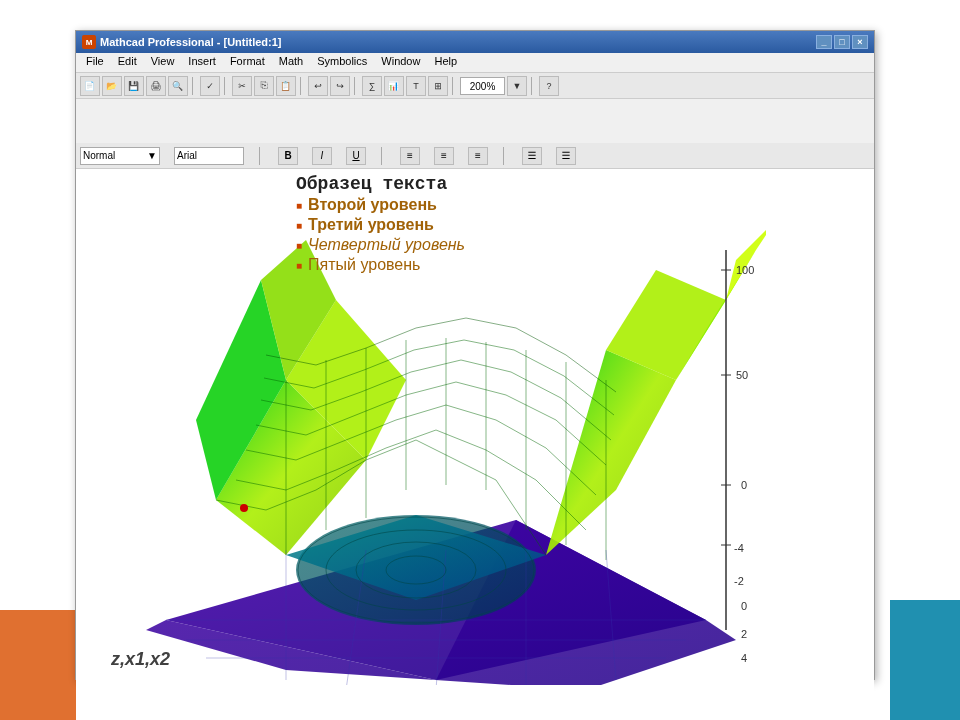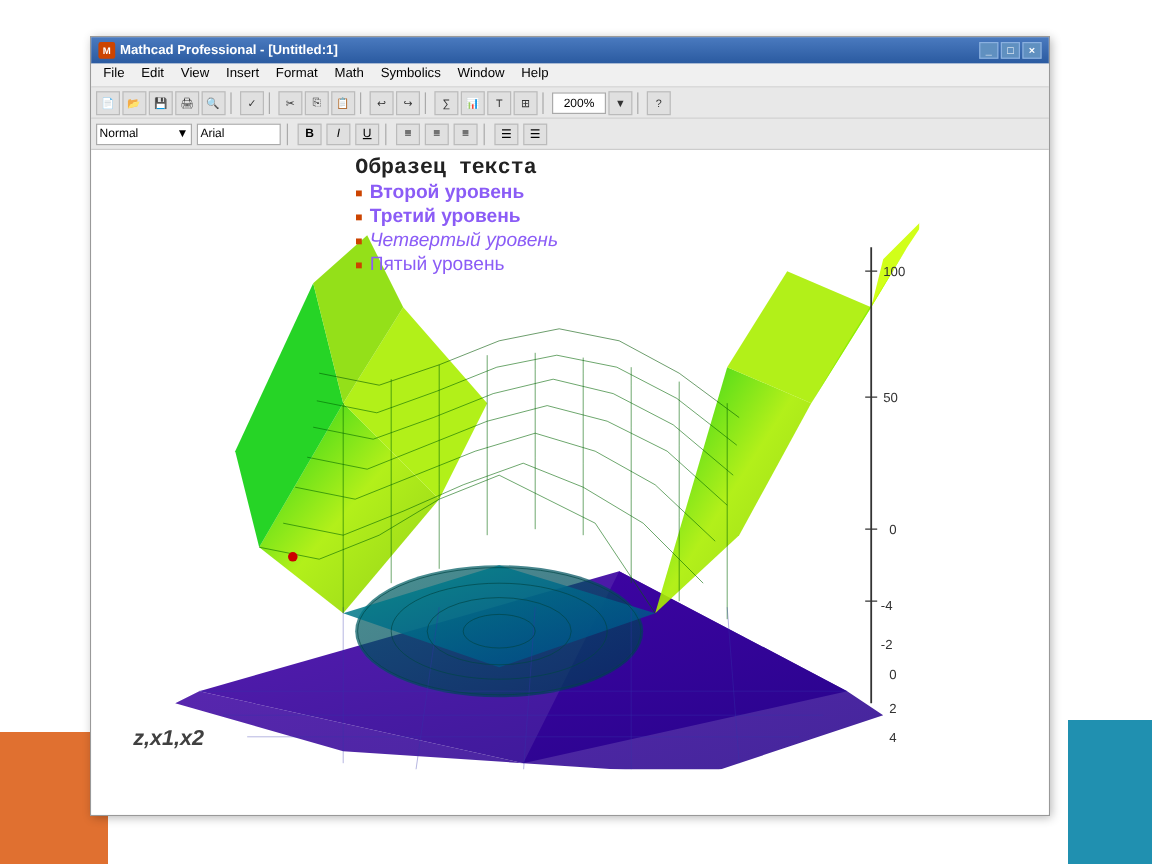--- a/index.html
+++ b/index.html
@@ -153,21 +153,22 @@
     }
 
     
     .format-bar {
       height: 26px;
       background: #e8e8e8;
       border-bottom: 1px solid #ccc;
       display: flex;
       align-items: center;
       padding: 2px 4px;
-      gap: 4px;
+      gap: 14px;
+      margin-top: 44px;
     }
     .format-dropdown {
       width: 80px;
       height: 18px;
       background: white;
       border: 1px solid #aaa;
       font-size: 10px;
       padding: 0 2px;
       display: flex;
       align-items: center;
@@ -223,21 +224,21 @@
       font-weight: bold;
       color: #222;
       font-family: Liberation Mono, monospace;
     }
     .overlay-list {
       list-style: none;
       margin-top: 2px;
     }
     .overlay-list li {
       font-size: 16px;
-      color: #8b5cf6;
+      color: #a16207;
       margin: 2px 0;
       display: flex;
       align-items: center;
       gap: 6px;
     }
     .overlay-list li::before {
       content: "■";
       color: #cc4400;
       font-size: 10px;
     }

